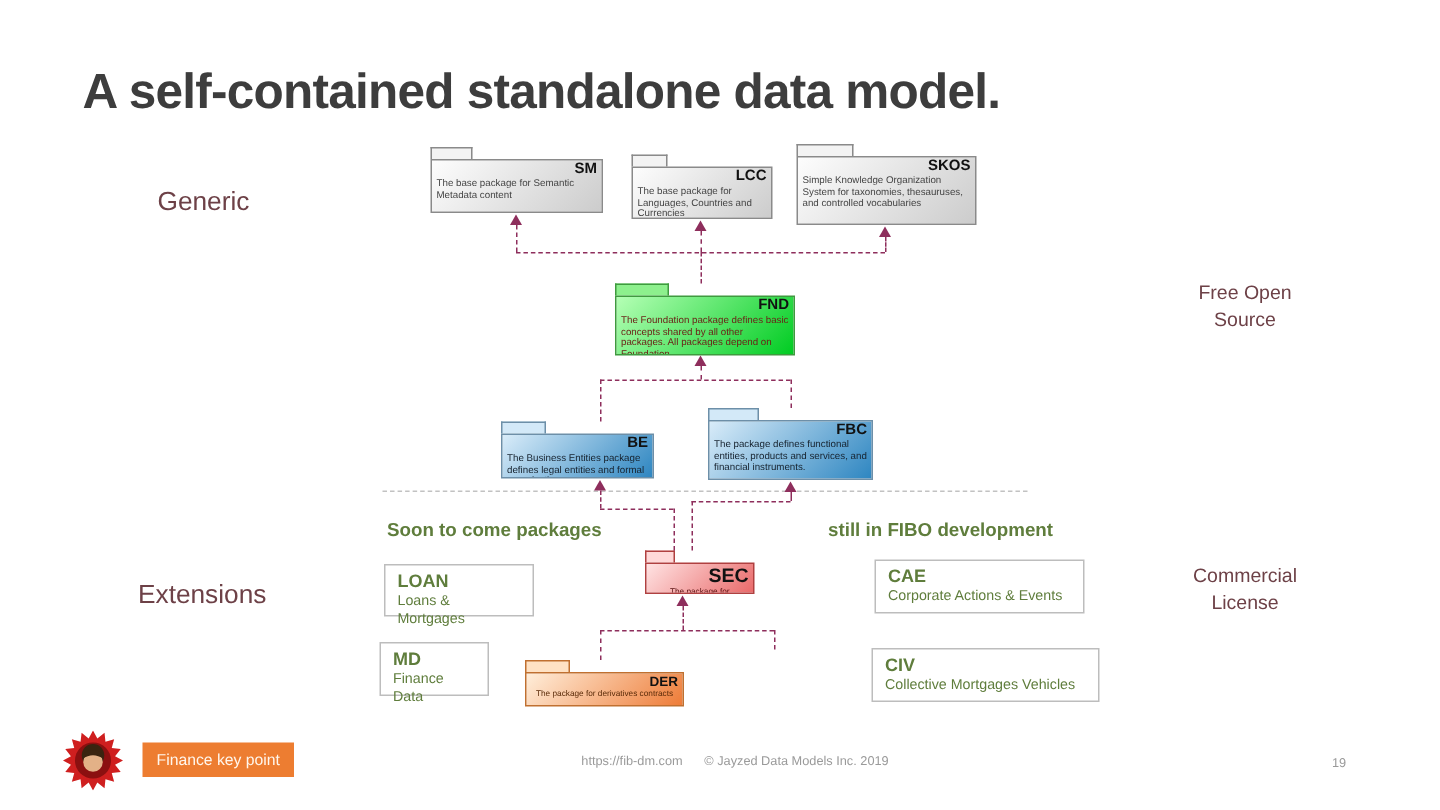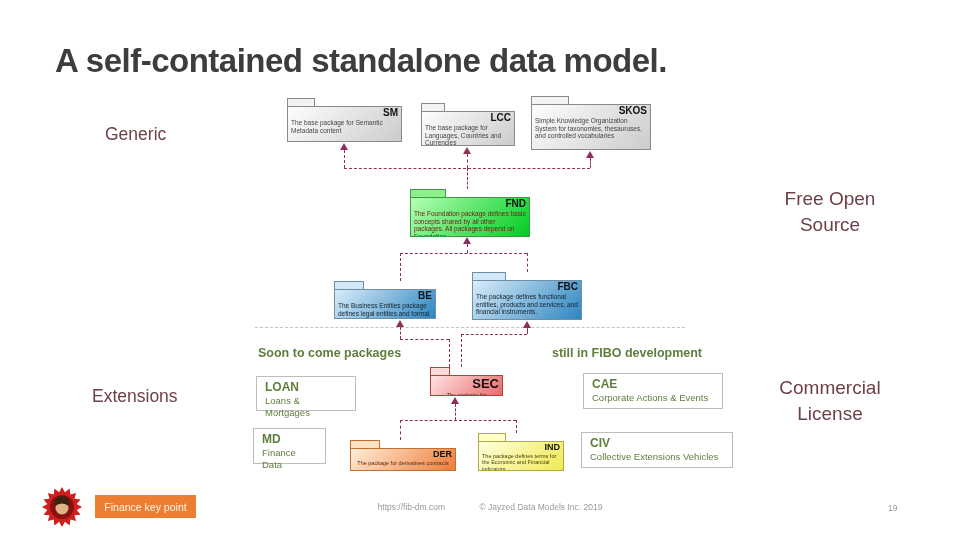--- a/index.html
+++ b/index.html
@@ -9,21 +9,21 @@
     --orange-accent:#ed7d31;
     --footer-gray:#9a9a9a;
   }
   *{box-sizing:border-box;margin:0;padding:0}
   html,body{width:960px;height:540px;background:#fff;font-family:"Liberation Sans",sans-serif;overflow:hidden}
   .slide{position:relative;width:960px;height:540px;background:#ffffff}
 
   .title{position:absolute;left:55px;top:42px;font-size:33px;font-weight:700;color:#3d3d3d;letter-spacing:-0.5px}
 
   .side-label{position:absolute;color:var(--maroon-text);font-size:17.5px}
-  .side-label.right{width:170px;text-align:center;white-space:pre-line;font-size:19px;line-height:1.35}
+  .side-label.right{width:170px;text-align:center;white-space:pre-line;font-size:13px;line-height:1.35}
 
   .section-label{position:absolute;color:var(--green-text);font-weight:bold;font-size:12.5px}
 
   
   .folder{position:absolute}
   .folder .tab{position:absolute;top:0;left:0;height:8px;border:1px solid #8a8a8a;border-bottom:none}
   .folder .fbody{position:absolute;left:0;right:0;top:8px;bottom:0;border:1px solid #8a8a8a;padding:0 3px;overflow:hidden}
   .folder .ftitle{text-align:right;font-weight:bold;font-size:10px;color:#111;line-height:1.2}
   .folder .fdesc{font-size:6.5px;line-height:1.18;color:#454545}
 
@@ -54,21 +54,21 @@
   .vline{position:absolute;width:0;border-left:1px dashed var(--connector)}
   .hline{position:absolute;height:0;border-top:1px dashed var(--connector)}
   .sep{position:absolute;height:0;border-top:1.5px dashed #c2c2c2}
   .arrow-up{position:absolute;width:0;height:0;border-left:4px solid transparent;border-right:4px solid transparent;border-bottom:7px solid var(--connector)}
 
   
   .kp-button{position:absolute;left:95px;top:495px;width:101px;height:23px;background:var(--orange-accent);
     color:#fff6ec;font-size:10.5px;display:flex;align-items:center;justify-content:center;border:none;cursor:pointer}
   .badge{position:absolute;left:42px;top:487px;width:40px;height:40px}
   .footer-text{position:absolute;top:502px;left:340px;width:300px;font-size:8.5px;color:var(--footer-gray);text-align:center}
-  .footer-text span{margin:0 16px}
+  .footer-text span{margin:0 6px}
   .page-num{position:absolute;top:503px;left:888px;font-size:8.5px;color:var(--footer-gray)}
 </style>
 </head>
 <body>
 
 <div class="slide">
 
   <div class="title">A self-contained standalone data model.</div>
 
   <div class="side-label" style="left:105px;top:124px">Generic</div>
@@ -133,43 +133,36 @@
       <div class="fdesc" style="font-size:5.5px;text-align:center">The package for securities.</div>
       </div>
   </div>
   <div class="folder orange" style="left:350px;top:440px;width:106px;height:31px">
     <div class="tab" style="width:30px"></div>
     <div class="fbody">
         <div class="ftitle" style="font-size:9px">DER</div>
       <div class="fdesc" style="font-size:5.5px;text-align:center">The package for derivatives contracts</div>
       </div>
   </div>
-  <div class="folder yellow" style="left:478px;top:433px;width:86px;height:38px">
-    <div class="tab" style="width:28px"></div>
-    <div class="fbody">
-        <div class="ftitle" style="font-size:9px">IND</div>
-      <div class="fdesc" style="font-size:5.5px">The package defines terms for the Economic and Financial indicators.</div>
-      </div>
-  </div>
 
   <div class="extbox" style="left:256px;top:376px;width:100px;height:35px">
     <div class="code">LOAN</div>
     <div class="elabel">Loans &amp; Mortgages</div>
   </div>
   <div class="extbox" style="left:583px;top:373px;width:140px;height:36px">
     <div class="code">CAE</div>
     <div class="elabel">Corporate Actions &amp; Events</div>
   </div>
   <div class="extbox" style="left:253px;top:428px;width:73px;height:36px">
     <div class="code">MD</div>
     <div class="elabel">Finance Data</div>
   </div>
   <div class="extbox" style="left:581px;top:432px;width:152px;height:36px">
     <div class="code">CIV</div>
-    <div class="elabel">Collective Extensions Vehicles</div>
+    <div class="elabel">Collective Mortgages Vehicles</div>
   </div>
 
   <div class="arrow-up" style="left:340px;top:143px"></div>
   <div class="vline" style="left:344px;top:150px;height:18px"></div>
   <div class="arrow-up" style="left:463px;top:147px"></div>
   <div class="vline" style="left:467px;top:154px;height:14px"></div>
   <div class="arrow-up" style="left:586px;top:151px"></div>
   <div class="vline" style="left:590px;top:158px;height:10px"></div>
   <div class="hline" style="left:344px;top:168px;width:246px"></div>
   <div class="vline" style="left:467px;top:168px;height:21px"></div>

